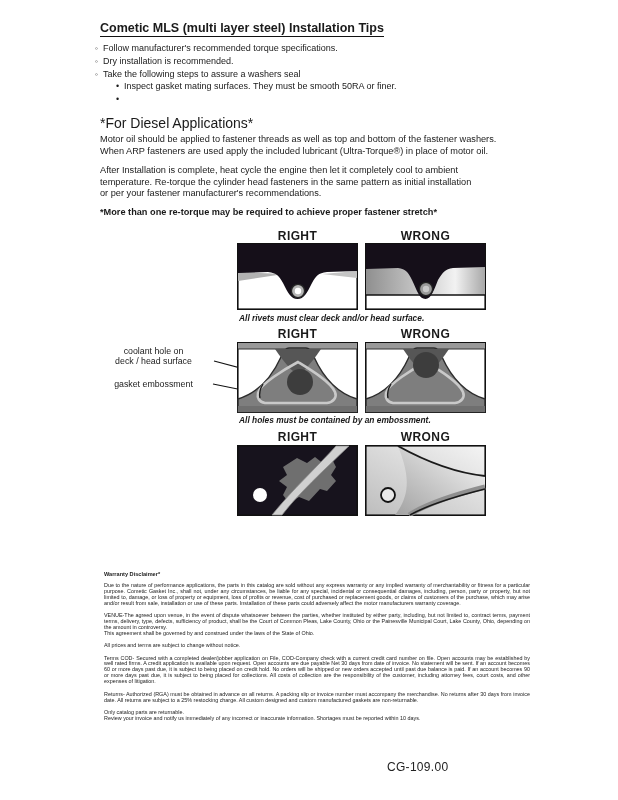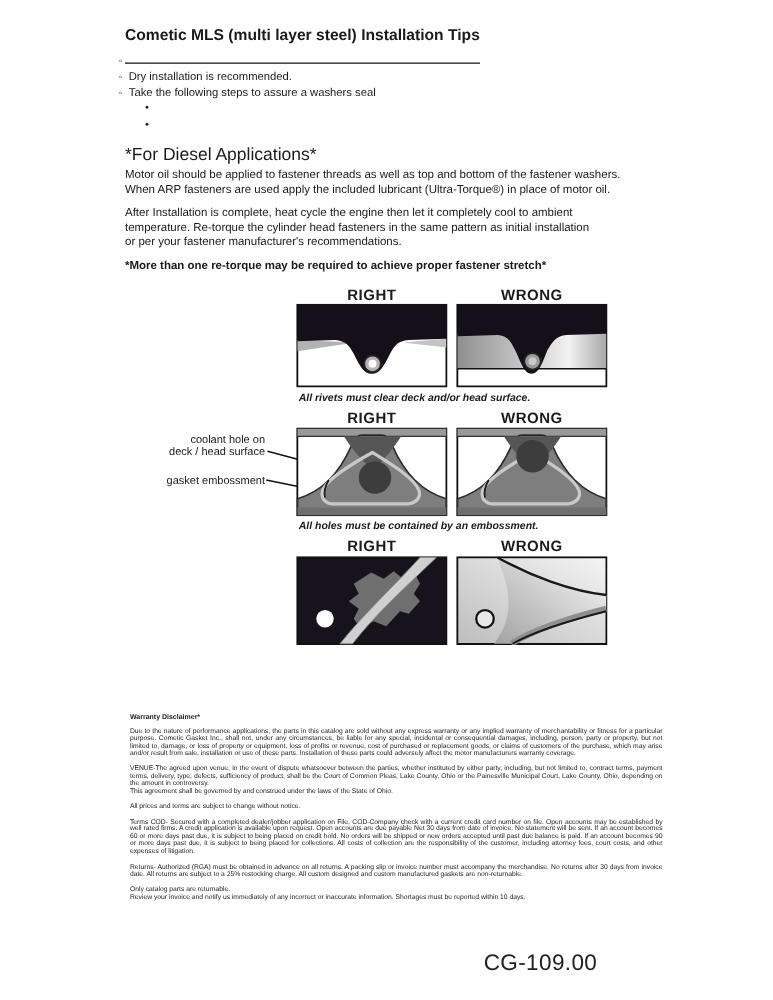--- a/index.html
+++ b/index.html
@@ -1,68 +1,70 @@
 <!DOCTYPE html>
 <html><head>
 <meta charset="utf-8">
 <style>
   html,body { margin:0; padding:0; background:#ffffff; }
   .page {
     position:relative; width:618px; height:800px; background:#ffffff;
     font-family:"Liberation Sans", sans-serif; color:#1a1a1a; overflow:hidden;
   }
   .title { position:absolute; left:100px; top:21px; font-size:12.5px; font-weight:bold; white-space:nowrap; }
-  .title span { border-bottom:1.6px solid #111; padding-bottom:15px; }
+  .title span { border-bottom:1.6px solid #111; padding-bottom:1px; }
 
   .bullets { position:absolute; left:95px; top:43px; font-size:9px; line-height:11.4px; width:440px; }
   .b-row { display:flex; margin-bottom:1.4px; }
   .b-row .glyph { width:8px; flex:0 0 8px; font-size:8px; line-height:11.4px; }
   .b-row.sub { margin-left:21px; }
   .b-row.sub .glyph { font-size:9px; }
 
   .diesel-heading { position:absolute; left:100px; top:115px; font-size:14px; font-weight:normal; }
   .body-p { position:absolute; left:100px; width:440px; margin:0; font-size:9.2px; line-height:11.6px; white-space:pre-line; }
   .p1 { top:134px; } .p2 { top:165px; } .p3 { top:207px;font-weight:bold; }
 
   .dlabel { position:absolute; width:121px; text-align:center; font-size:12px; letter-spacing:0.4px;font-weight:bold; }
   .panel  { position:absolute; width:121px; }
   .panel svg { display:block; }
   .dcaption { position:absolute; left:239px; font-size:8.4px; font-weight:bold; line-height:10.5px; white-space:pre-line;font-style:italic; }
 
-  .side-label { position:absolute; left:95px; width:117px; text-align:right; font-size:8.8px; line-height:10.2px; white-space:pre-line; }
+  .side-label { position:absolute; left:95px; width:117px; text-align:center; font-size:8.8px; line-height:10.2px; white-space:pre-line; }
   .leaders { position:absolute; left:110px; top:340px; }
 
   .disclaimer { position:absolute; left:104px; top:572px; width:426px; font-size:5.4px; line-height:5.9px; text-align:justify; color:#222; }
   .disclaimer .d-head { font-size:5.6px; font-weight:bold; margin:0 0 5px 0; text-align:left; }
   .disclaimer p { margin:6.5px 0 0 0; white-space:pre-line; }
   .disclaimer p.first { margin-top:0; }
 
-  .page-num { position:absolute; left:387px; top:760px; font-size:18px; letter-spacing:0.3px; color:#222; }
+  .page-num { position:absolute; left:387px; top:760px; font-size:12px; letter-spacing:0.3px; color:#222; }
 </style>
 </head>
 <body>
 
 <div class="page">
 
   <div class="title"><span>Cometic MLS (multi layer steel) Installation Tips</span></div>
 
   <div class="bullets">
     <div class="b-row">
         <span class="glyph">◦</span>
+        <span>Follow manufacturer's recommended torque specifications.</span>
       </div>
     <div class="b-row">
         <span class="glyph">◦</span>
         <span>Dry installation is recommended.</span>
       </div>
     <div class="b-row">
         <span class="glyph">◦</span>
         <span>Take the following steps to assure a washers seal</span>
       </div>
     <div class="b-row sub">
         <span class="glyph">•</span>
+        <span>Inspect gasket mating surfaces.  They must be smooth 50RA or finer.</span>
       </div>
     <div class="b-row sub">
         <span class="glyph">•</span>
       </div>
   </div>
 
   <div class="diesel-heading">*For Diesel Applications*</div>
   <p class="body-p p1">Motor oil should be applied to fastener threads as well as top and bottom of the fastener washers.
 When ARP fasteners are used apply the included lubricant (Ultra-Torque®) in place of motor oil.</p>
   <p class="body-p p2">After Installation is complete, heat cycle the engine then let it completely cool to ambient

